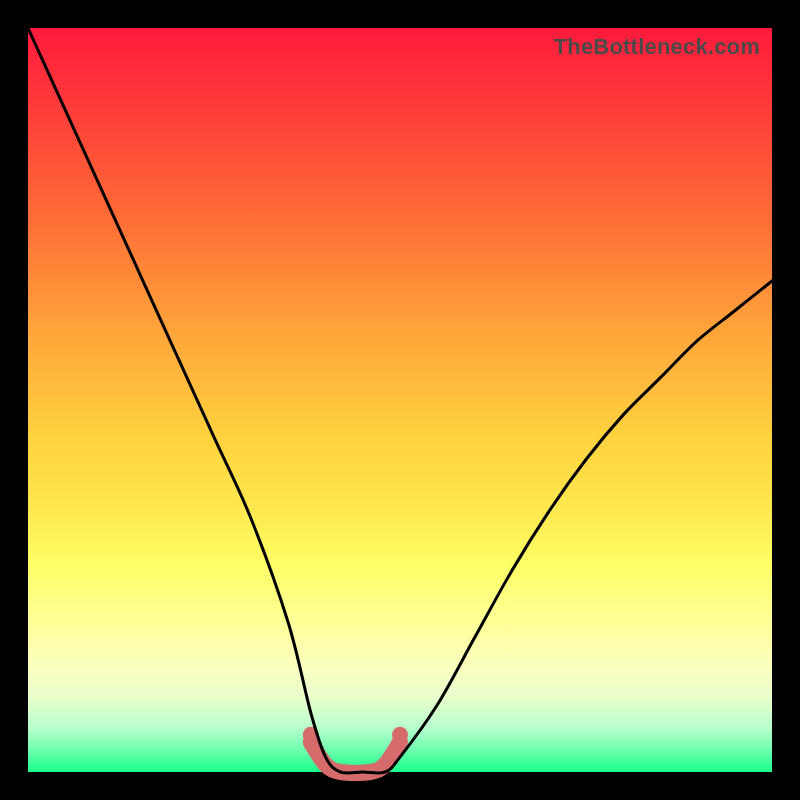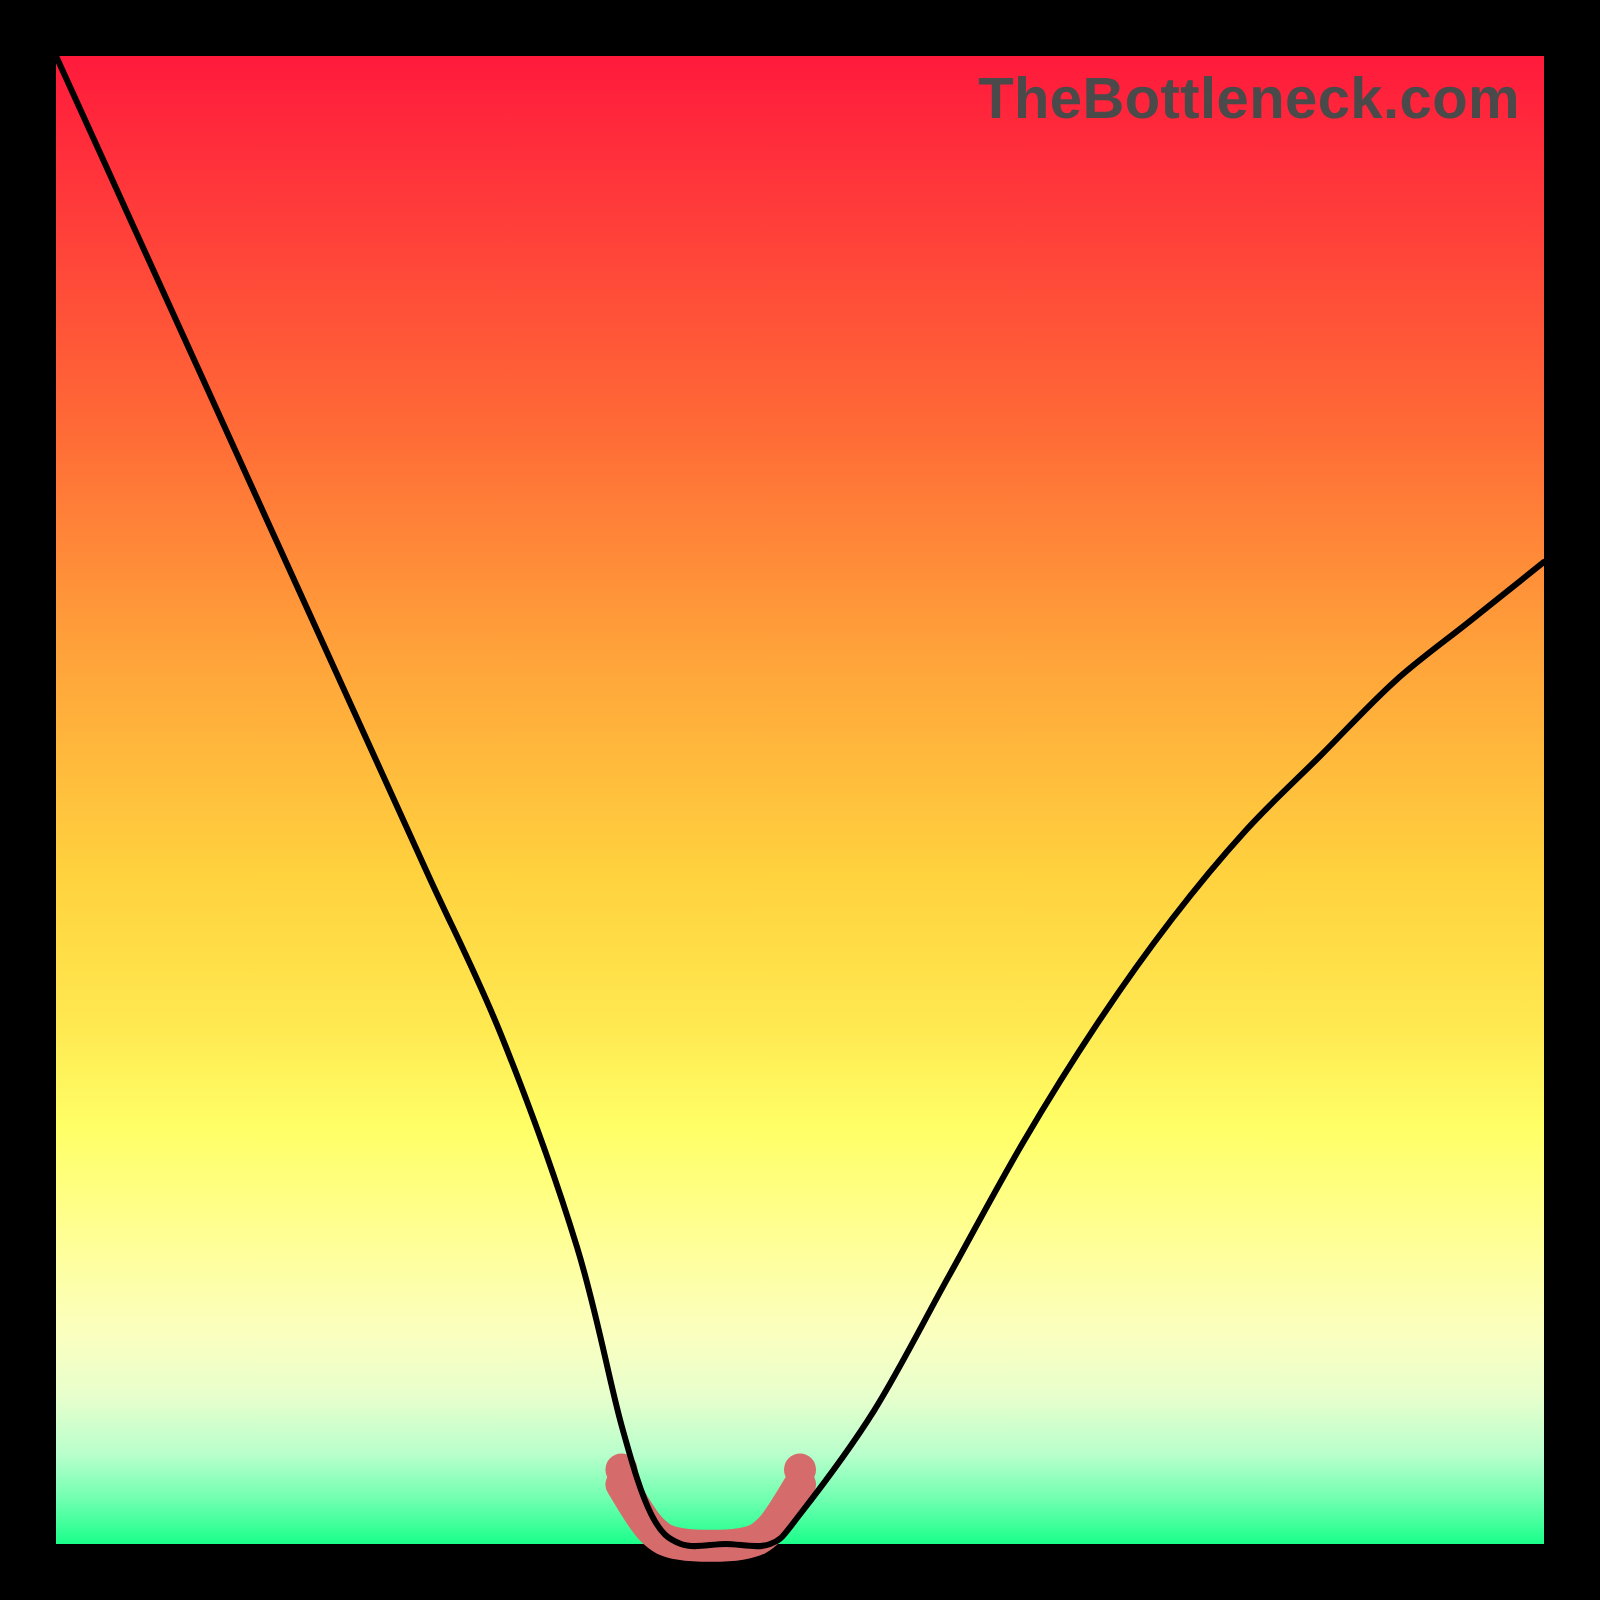--- a/index.html
+++ b/index.html
@@ -30,21 +30,21 @@
       #b8ffcc 94%,
       #70ffb0 97%,
       #1aff8a 100%
     );
   }
   .watermark {
     position: absolute;
     top: 6px;
     right: 12px;
     font-family: Arial, Helvetica, sans-serif;
-    font-size: 29px;
+    font-size: 22px;
     font-weight: 600;
     color: #4a4a4a;
     letter-spacing: 0.2px;
   }
   svg.overlay {
     position: absolute;
     left: 0; top: 0;
     width: 744px; height: 744px;
     overflow: visible;
   }

